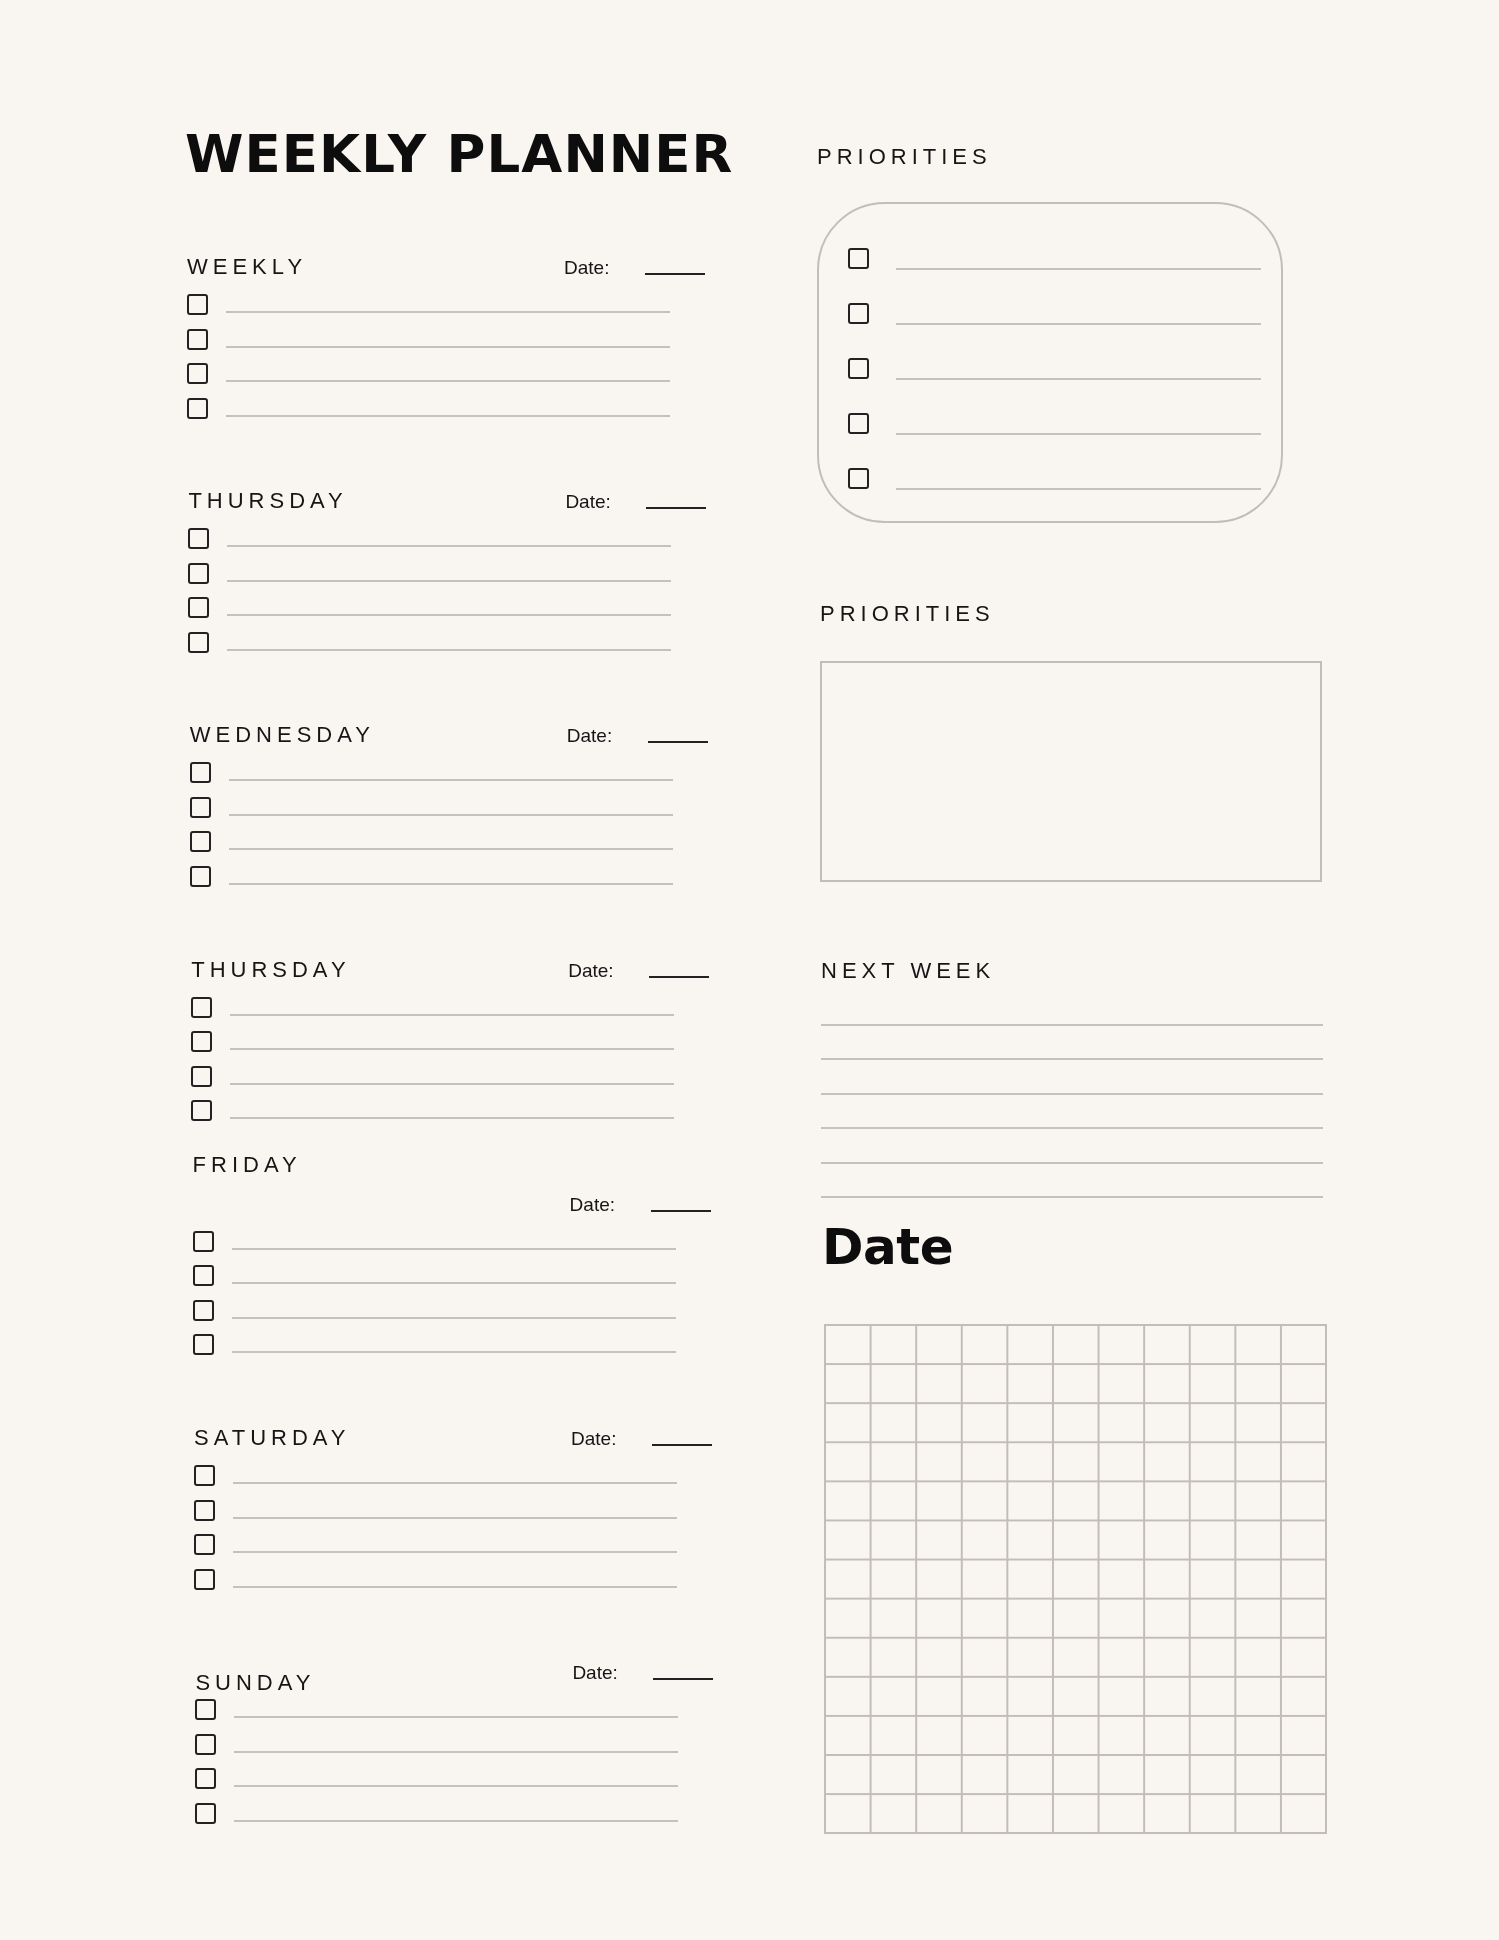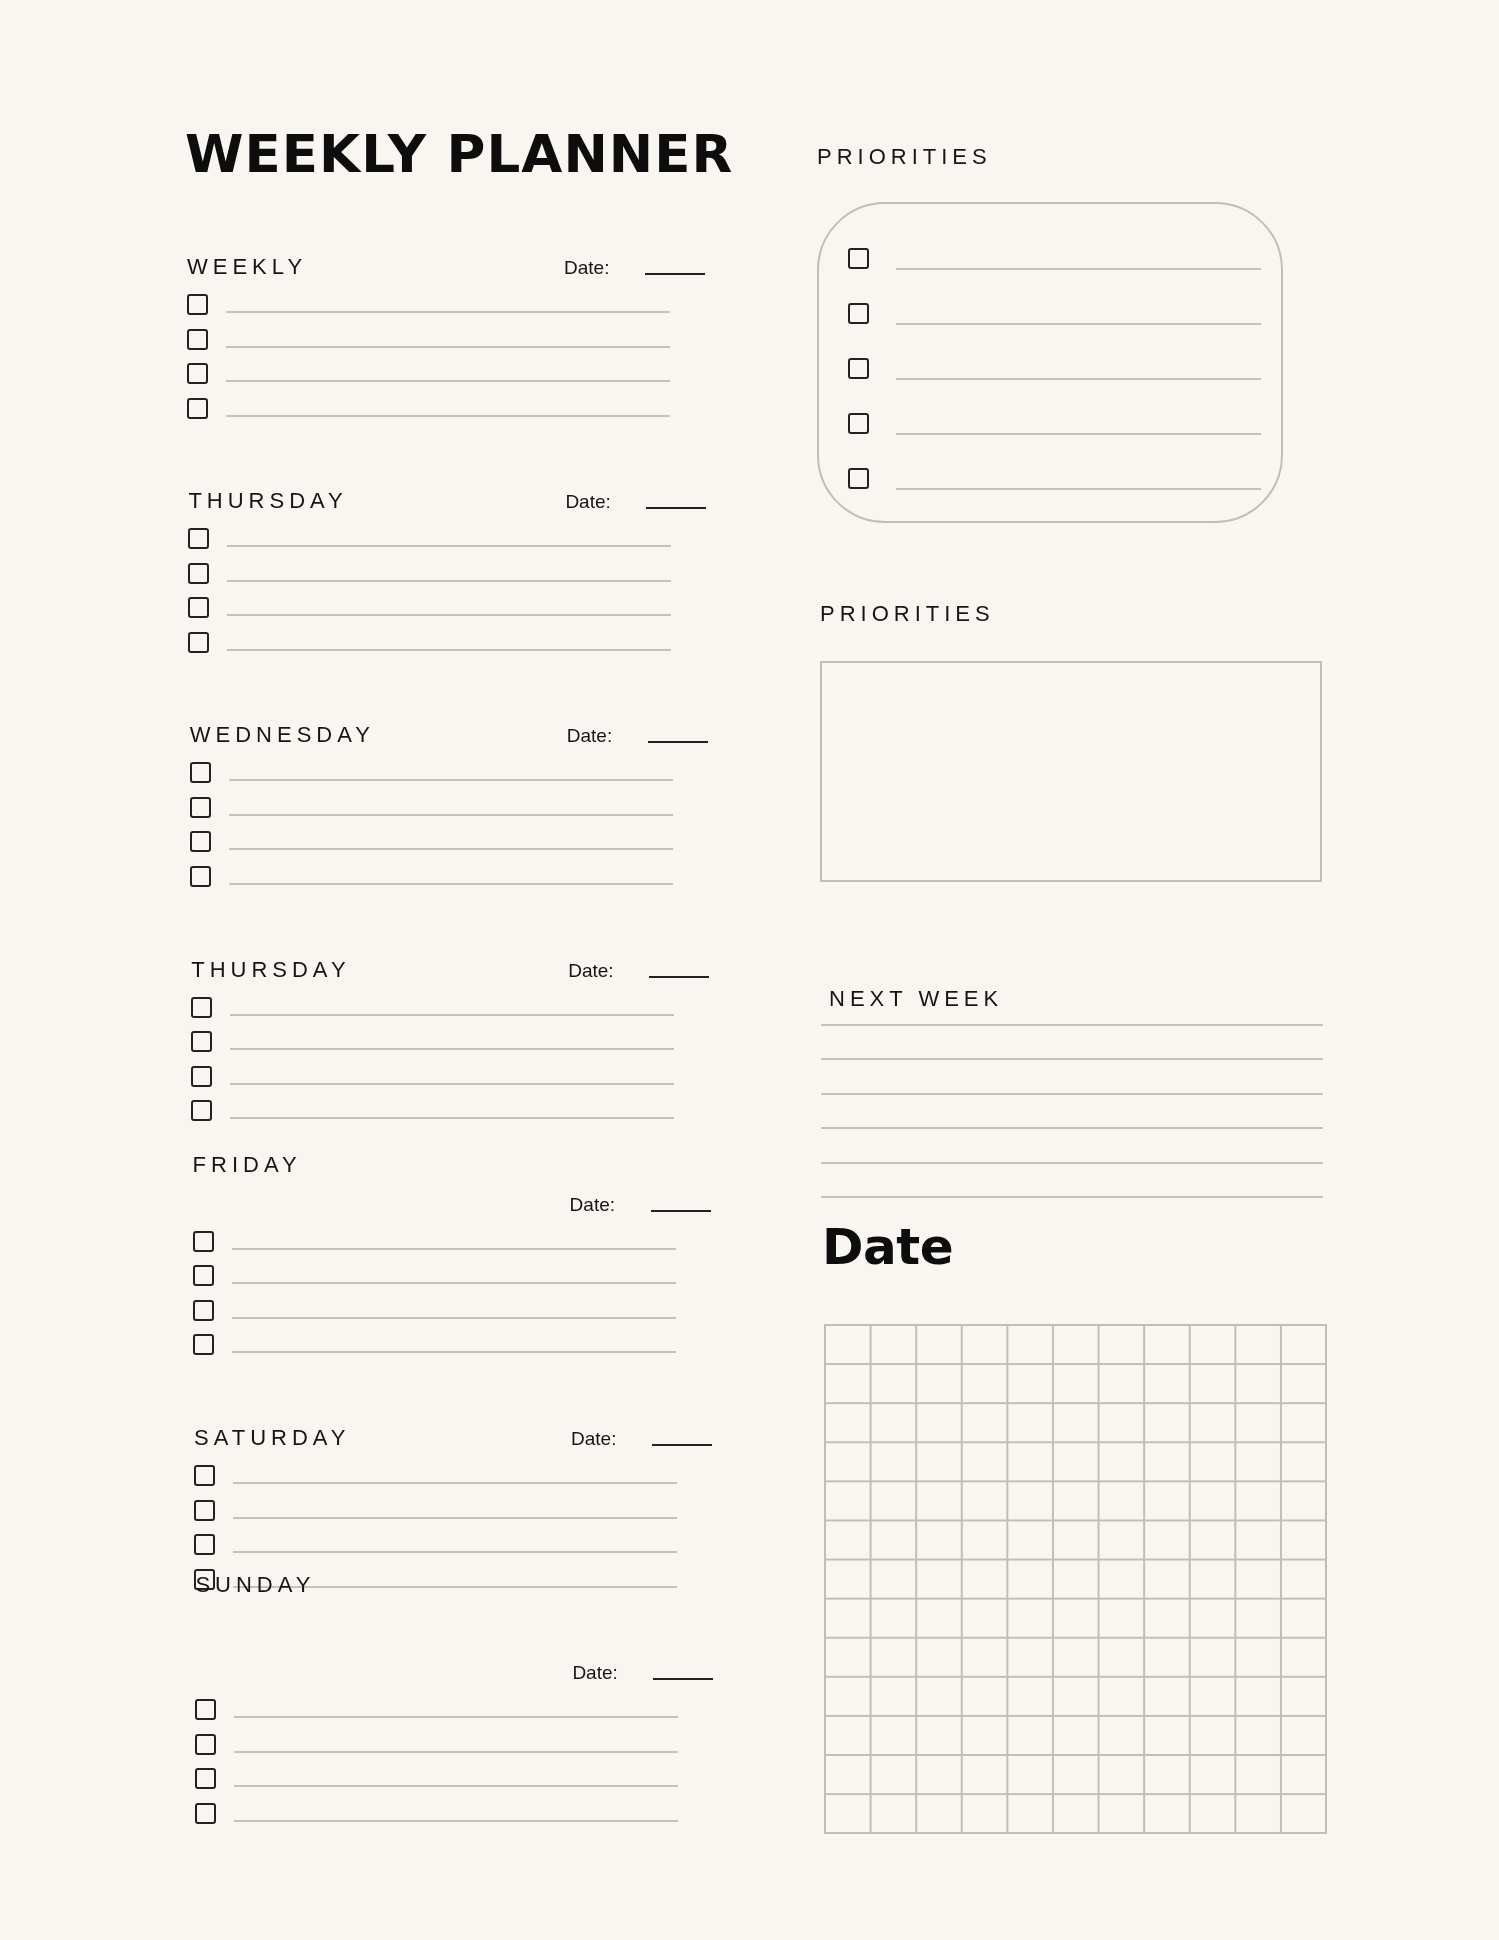--- a/index.html
+++ b/index.html
@@ -101,21 +101,21 @@
       <div class="abs cb" style="left:194px;top:1465px"></div>
       <div class="abs rule" style="left:233px;top:1482px;width:444px"></div>
       <div class="abs cb" style="left:194px;top:1499.5px"></div>
       <div class="abs rule" style="left:233px;top:1516.5px;width:444px"></div>
       <div class="abs cb" style="left:194px;top:1534px"></div>
       <div class="abs rule" style="left:233px;top:1551px;width:444px"></div>
       <div class="abs cb" style="left:194px;top:1568.5px"></div>
       <div class="abs rule" style="left:233px;top:1585.5px;width:444px"></div>
     </div>
     <div>
-      <div class="abs sec-label" style="left:195.4px;top:1574px">SUNDAY</div>
+      <div class="abs sec-label" style="left:195.4px;top:1672px">SUNDAY</div>
       <div class="abs date-label" style="left:572.4px;top:1663.1999999999998px">Date:</div>
       <div class="abs date-line" style="left:653.4px;top:1678.1999999999998px"></div>
       <div class="abs cb" style="left:195.4px;top:1699.1999999999998px"></div>
       <div class="abs rule" style="left:234.4px;top:1716.1999999999998px;width:444px"></div>
       <div class="abs cb" style="left:195.4px;top:1733.6999999999998px"></div>
       <div class="abs rule" style="left:234.4px;top:1750.6999999999998px;width:444px"></div>
       <div class="abs cb" style="left:195.4px;top:1768.1999999999998px"></div>
       <div class="abs rule" style="left:234.4px;top:1785.1999999999998px;width:444px"></div>
       <div class="abs cb" style="left:195.4px;top:1802.6999999999998px"></div>
       <div class="abs rule" style="left:234.4px;top:1819.6999999999998px;width:444px"></div>
@@ -132,21 +132,21 @@
     <div class="abs rule" style="left: 77px; top: 174px; width: 365px;"></div>
     <div class="abs cb" style="left: 29px; top: 209px;"></div>
     <div class="abs rule" style="left: 77px; top: 229px; width: 365px;"></div>
     <div class="abs cb" style="left: 29px; top: 264px;"></div>
     <div class="abs rule" style="left: 77px; top: 284px; width: 365px;"></div>
   </div>
 
 <div class="abs sec-label" style="left:820px;top:603px;">PRIORITIES</div>
 <div class="abs rem-box"></div>
 
-<div class="abs sec-label" style="left:821px;top:988px;margin-left:8px;">NEXT WEEK</div>
+<div class="abs sec-label" style="left:821px;top:960px;">NEXT WEEK</div>
 <div id="nextweek">
     <div class="abs rule" style="left: 821px; top: 1024px; width: 502px;"></div>
     <div class="abs rule" style="left: 821px; top: 1058.4px; width: 502px;"></div>
     <div class="abs rule" style="left: 821px; top: 1092.8px; width: 502px;"></div>
     <div class="abs rule" style="left: 821px; top: 1127.2px; width: 502px;"></div>
     <div class="abs rule" style="left: 821px; top: 1161.6px; width: 502px;"></div>
     <div class="abs rule" style="left: 821px; top: 1196px; width: 502px;"></div>
   </div>
 
 <div class="abs notes-title">Date</div>

